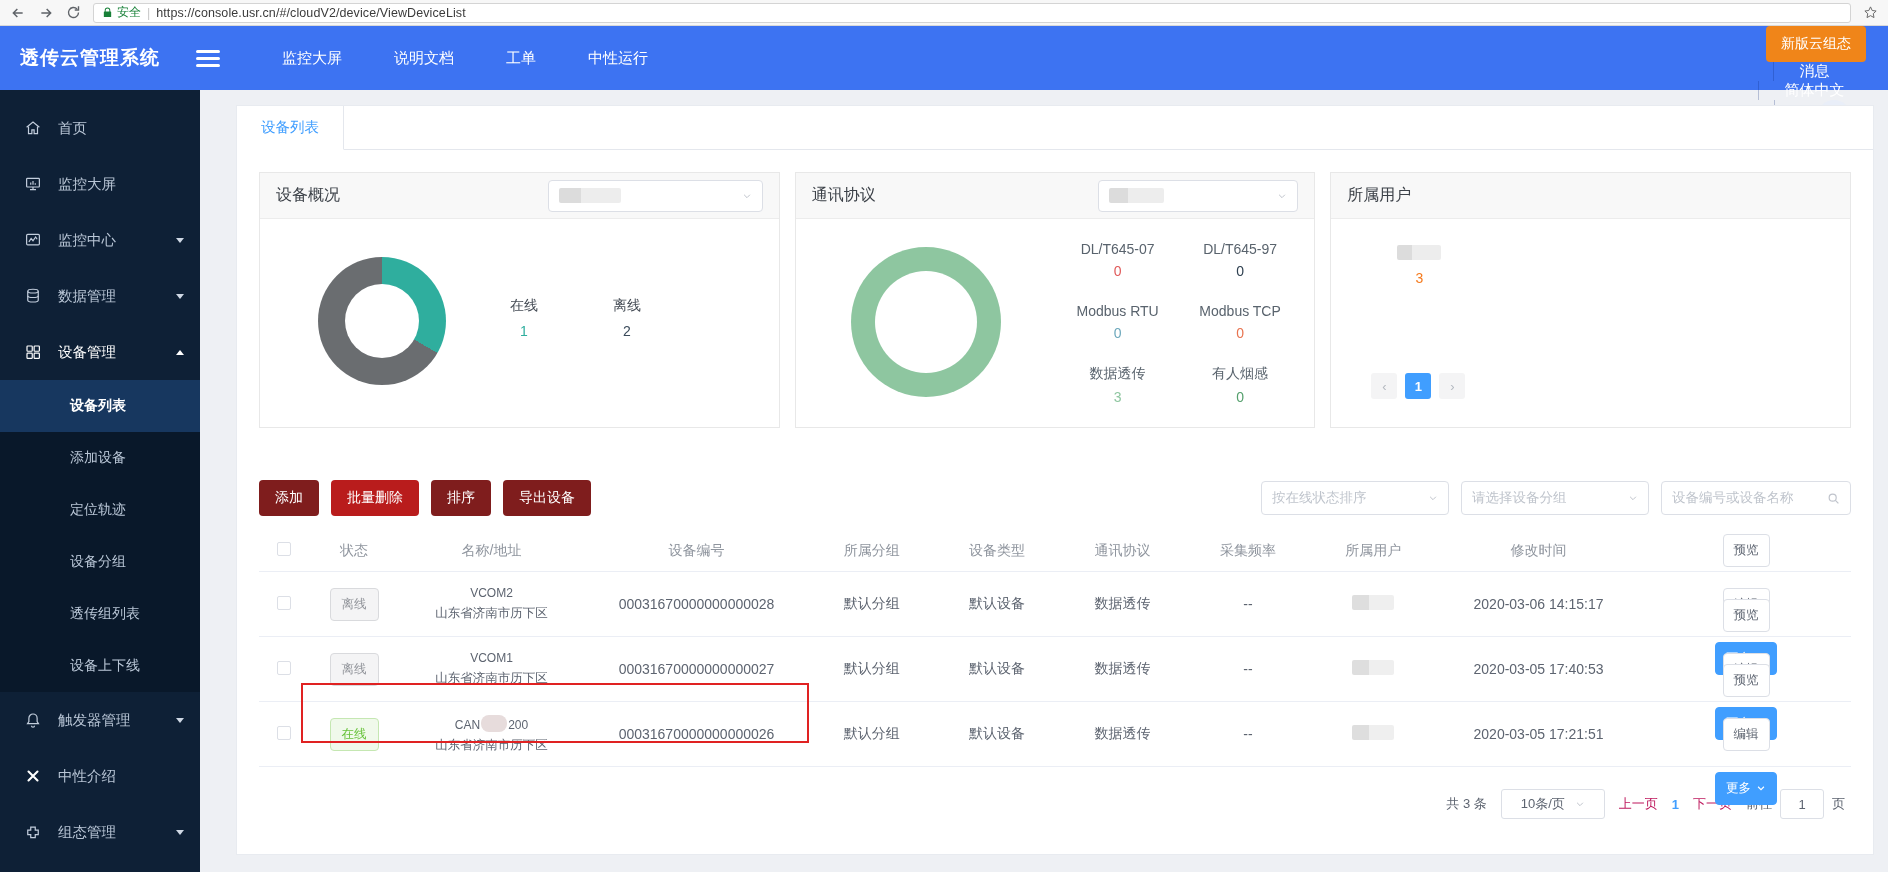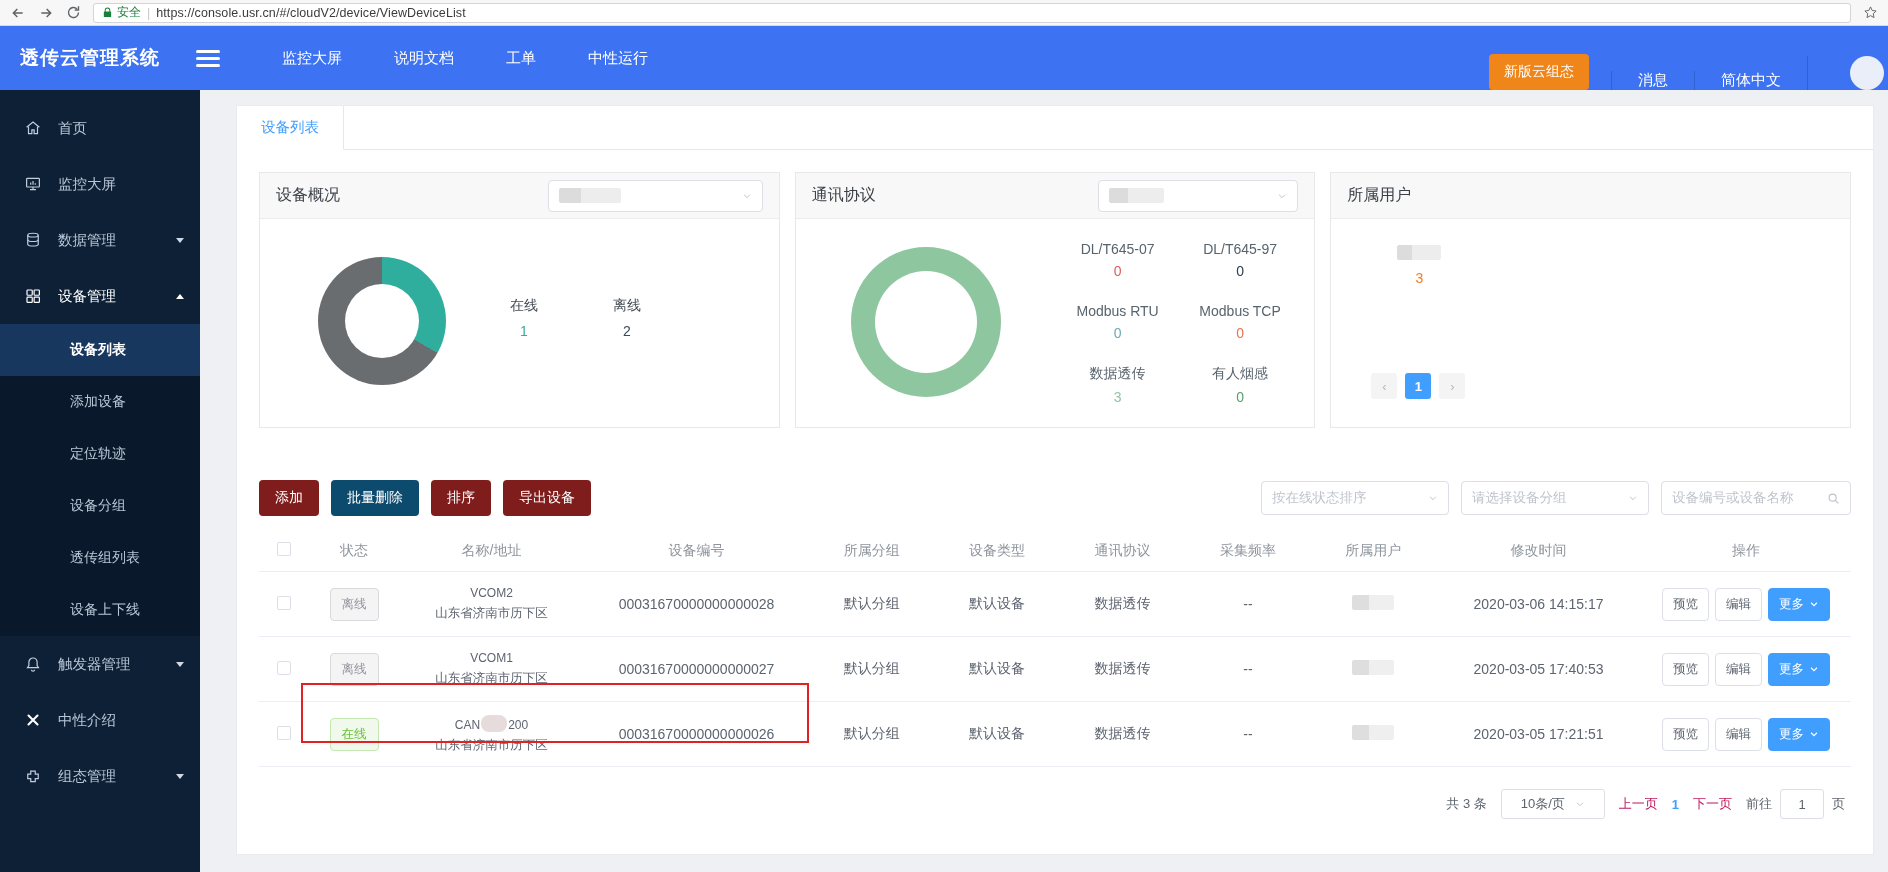--- a/index.html
+++ b/index.html
@@ -17,21 +17,21 @@
   .url-text { color:#3b3b3b; letter-spacing:.1px; }
   .star { margin-left:auto; }
 
   
   .topbar { height:64px; background:#3d73f2; display:flex; align-items:center; color:#fff; position:relative; }
   .brand { font-size:19px; font-weight:700; margin-left:20px; letter-spacing:1px; }
   .hamburger { margin-left:36px; display:flex; flex-direction:column; gap:4px; cursor:pointer; }
   .hamburger span { width:24px; height:3px; background:#fff; border-radius:2px; }
   .topnav { display:flex; margin-left:62px; gap:52px; }
   .topnav .tn-item { font-size:15px; cursor:pointer; }
-  .topbar-right { position:absolute; right:0; top:0; height:100%; display:flex; align-items:flex-end; }
+  .topbar-right { position:absolute; right:0; top:0; height:100%; display:flex; align-items:center;flex-direction:column; }
   .tb-cell { display:flex; align-items:center; padding:0 26px; border-left:1px solid rgba(10,40,120,.25); font-size:15px; cursor:pointer; }
   .tb-btn-wrap { border-left:none; padding-right:22px; }
   .btn-orange { background:#f08519; color:#fff; border:none; border-radius:4px; padding:9px 15px; font-size:14px; cursor:pointer; }
   .avatar-stub { width:34px; height:34px; border-radius:50%; background:#e9eef8; align-self:center; margin-right:-22px; margin-left:16px; }
 
   
   .app { display:flex; height:782px; }
   .sidebar { width:200px; background:#0e2036; color:#b9c6d6; flex-shrink:0; padding-top:10px; font-size:14.5px; }
   .s-item { height:56px; display:flex; align-items:center; padding:0 14px 0 24px; cursor:pointer; position:relative; }
   .s-item .s-ico { width:18px; height:18px; margin-right:16px; flex-shrink:0; color:#c3cedd; }
@@ -87,21 +87,21 @@
   .owner-count { color:#f57b1f; font-size:14px; margin-top:6px; }
   .owner-pager { position:absolute; left:40px; bottom:28px; display:flex; gap:8px; }
   .pg-box { width:26px; height:26px; border-radius:3px; background:#f4f4f5; color:#b4b9c0;
     display:flex; align-items:center; justify-content:center; font-size:13px; cursor:pointer; }
   .pg-box.active { background:#409eff; color:#fff; font-weight:700; }
 
   
   .toolbar { margin-top:52px; display:flex; align-items:center; }
   .btn { border:none; border-radius:4px; color:#fff; font-size:14px; padding:9px 16px; margin-right:12px; cursor:pointer; }
   .btn-blue { background:#7f1d1d; }
-  .btn-red { background:#0c4a6e;padding-left:16px; }
+  .btn-red { background:#b91c1c;padding-left:16px; }
   .filters { margin-left:auto; display:flex; gap:12px; }
   .f-select, .f-search { height:34px; border:1px solid #dcdfe6; border-radius:4px; background:#fff;
     display:flex; align-items:center; justify-content:space-between; padding:8px 10px; font-size:13.5px; color:#bfc4cc; }
   .f-select { width:188px; cursor:pointer; }
   .f-search { width:190px; }
 
   
   .tablewrap { position:relative; margin-top:14px; }
   .trow { display:flex; align-items:center; }
   .thead { height:42px; color:#8f959e; font-size:14px; border-bottom:1px solid #ebeef5; }
@@ -112,21 +112,21 @@
   .c-time { width:205px; } .c-ops { width:210px; }
   .checkbox { width:14px; height:14px; border:1px solid #dcdfe6; border-radius:2px; background:#fff; display:inline-block; cursor:pointer; }
   .badge { display:inline-block; font-size:12.5px; padding:7px 11px; border-radius:4px; }
   .badge-off { color:#909399; background:#f4f4f5; border:1px solid #d9dadd; }
   .badge-on  { color:#67c23a; background:#f0f9eb; border:1px solid #c5e7b2; }
   .nm { font-size:12px; color:#5d6470; }
   .addr { font-size:12.5px; color:#5d6470; margin-top:5px; }
   .name-redact { width:26px; height:17px; border-radius:8px; background:#e7dcdc; vertical-align:-3px; margin:0 1px; }
   .user-blob { width:42px; height:15px; border-radius:2px; display:inline-block;
     background:linear-gradient(90deg,#dedede 0 40%,#efefef 40% 100%); }
-  .ops { display:flex; gap:6px; justify-content:center; align-items:center; }
+  .ops { display:flex; gap:21px; justify-content:center; align-items:center;flex-direction:column; }
   .mini-btn { background:#fff; border:1px solid #dcdfe6; border-radius:4px; color:#5d6470; font-size:12.5px; padding:7px 10px; cursor:pointer; }
   .more-btn { background:#409eff; border:1px solid #409eff; color:#fff; display:flex; align-items:center; gap:5px; }
   .hl-box { position:absolute; left:42px; top:153px; width:508px; height:60px; border:2px solid #e02222; pointer-events:none; }
 
   
   .pagination { display:flex; align-items:center; justify-content:flex-end; gap:14px;
     margin-top:22px; font-size:13px; color:#5d6470; padding-right:6px; }
   .pp-select { width:104px; height:30px; border:1px solid #dcdfe6; border-radius:3px; display:flex;
     align-items:center; justify-content:center; gap:10px; color:#5d6470; cursor:pointer; background:#fff; }
   .pg-dis { color:#be185d; cursor:default; }
@@ -215,20 +215,30 @@
         <svg width="18" height="18" viewBox="0 0 24 24" fill="none" stroke="currentColor" stroke-width="1.6">
             <rect x="3.5" y="4.5" width="17" height="11.5" rx="1"></rect>
             <path d="M9 13v-3M12 13V8M15 13v-2M12 16v3.5M8 19.5h8"></path>
           </svg>
       </span>
       <span class="s-label">监控大屏</span>
     </div>
     <div class="s-item">
       <span class="s-ico">
         <svg width="18" height="18" viewBox="0 0 24 24" fill="none" stroke="currentColor" stroke-width="1.6">
+            <rect x="3.5" y="4.5" width="17" height="14" rx="1.5"></rect>
+            <path d="M6.5 14.5l3-4.5 2.5 3 3.5-5 2 3"></path>
+          </svg>
+      </span>
+      <span class="s-label">监控中心</span>
+      <span class="arr arr-down"></span>
+    </div>
+    <div class="s-item">
+      <span class="s-ico">
+        <svg width="18" height="18" viewBox="0 0 24 24" fill="none" stroke="currentColor" stroke-width="1.6">
             <ellipse cx="12" cy="5.5" rx="7" ry="2.5"></ellipse>
             <path d="M5 5.5v6c0 1.4 3.1 2.5 7 2.5s7-1.1 7-2.5v-6"></path>
             <path d="M5 11.5v6c0 1.4 3.1 2.5 7 2.5s7-1.1 7-2.5v-6"></path>
           </svg>
       </span>
       <span class="s-label">数据管理</span>
       <span class="arr arr-down"></span>
     </div>
     <div class="s-item parent-active">
       <span class="s-ico">

